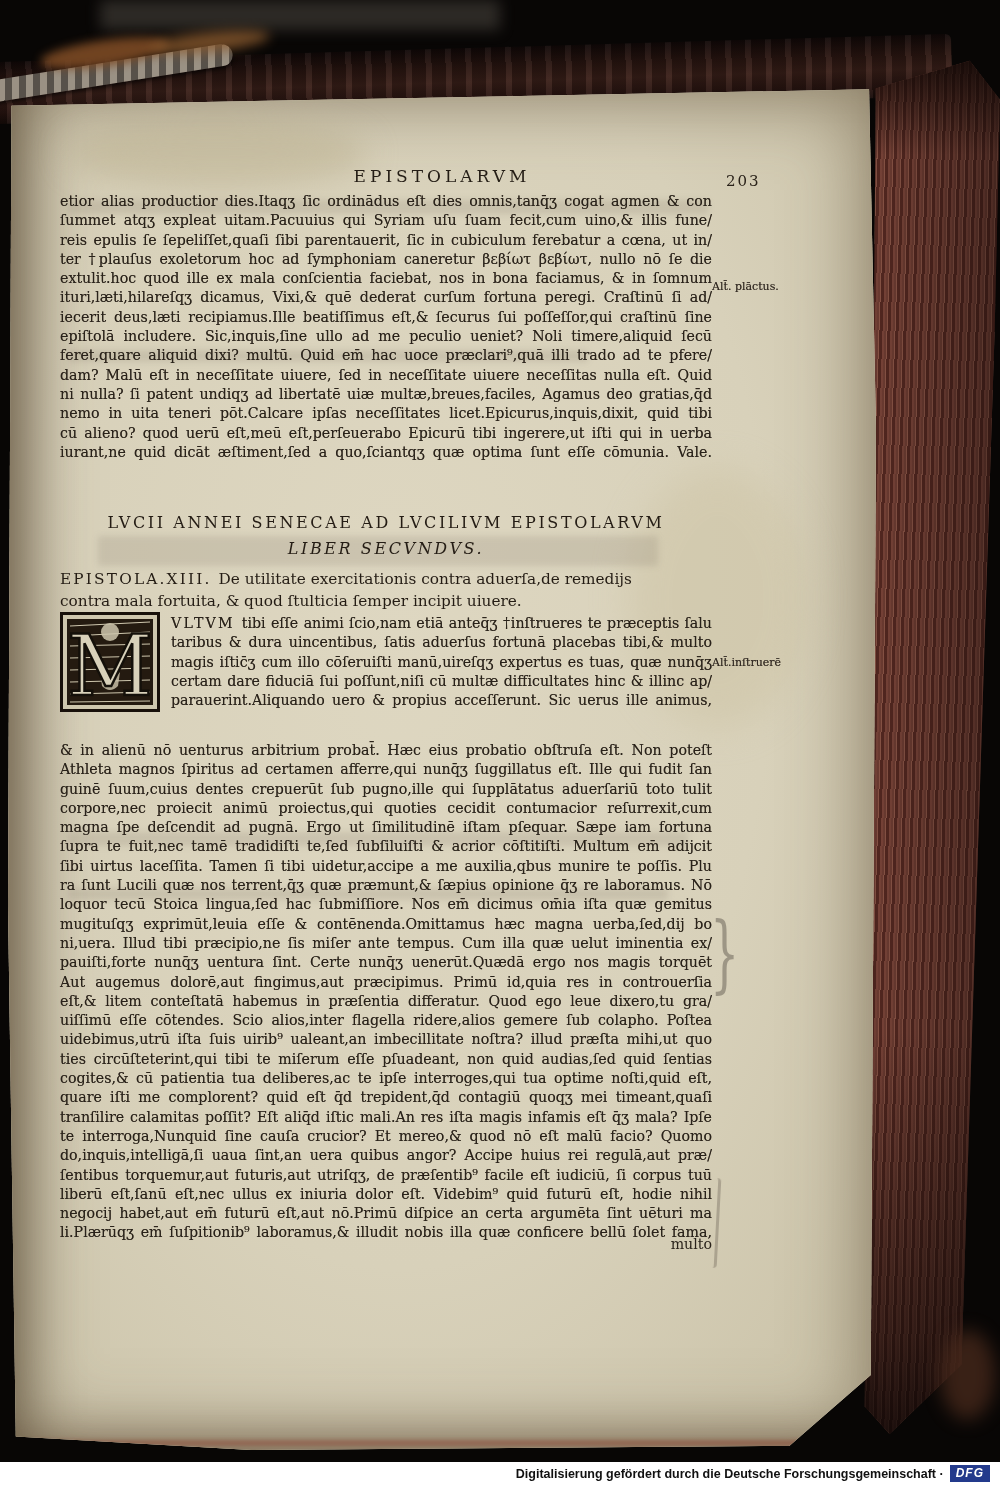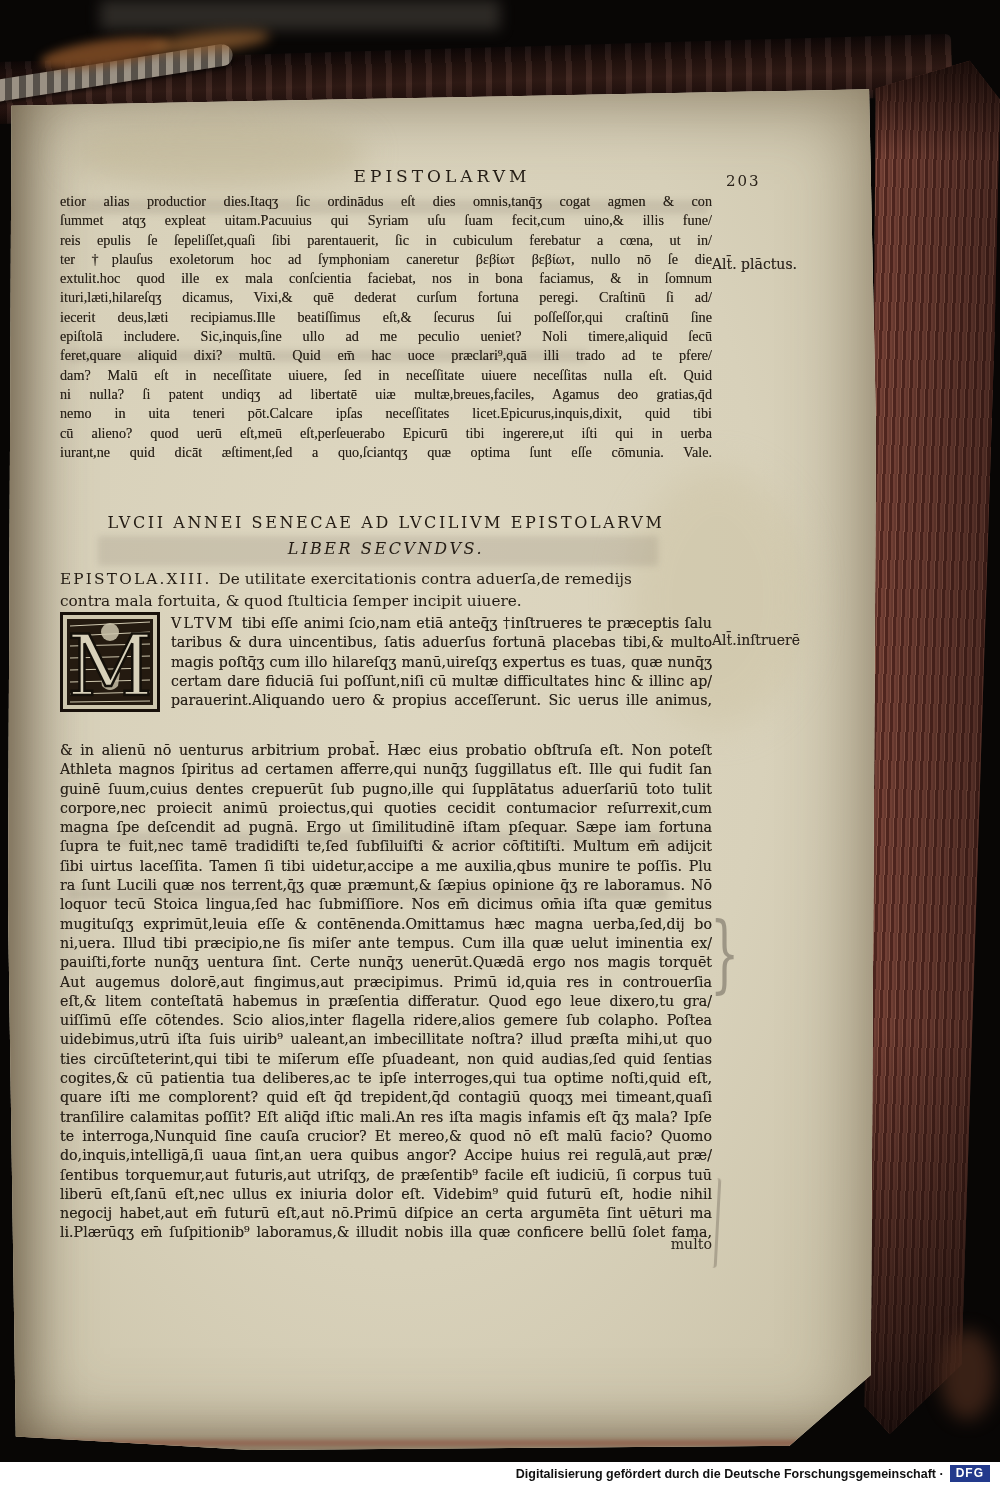--- a/index.html
+++ b/index.html
@@ -45,47 +45,47 @@
         filter:blur(18px);opacity:.5;border-radius:50%;}
   .page-bottom-stain{position:absolute;left:20px;bottom:4px;width:92%;height:6px;background:rgba(135,48,32,.4);
         filter:blur(2px);border-radius:3px;}
   .showthrough{position:absolute;background:rgba(110,102,84,.16);filter:blur(3px);border-radius:3px;}
   .running-title{position:absolute;left:52px;top:78px;width:652px;text-align:center;padding-left:56px;
         font-size:17px;letter-spacing:4px;color:#241d15;}
   .folio{position:absolute;left:718px;top:84px;font-size:15px;letter-spacing:2px;color:#2a2219;}
   .textcol{position:absolute;left:52px;width:652px;}
   .line{font-size:14.2px;line-height:19.3px;height:19.3px;text-align:justify;text-align-last:justify;
         color:#29221a;text-shadow:0 0 .4px rgba(40,30,18,.55);white-space:normal;}
-  .para1{top:104px;font-family:Liberation Serif, serif;}
+  .para1{top:104px;}
   .heading{position:absolute;left:52px;top:422px;width:652px;text-align:center;color:#241c14;}
   .heading .h-line1{font-size:16px;letter-spacing:2.6px;line-height:26px;}
   .heading .h-line2{font-size:16px;letter-spacing:2.6px;line-height:26px;font-style:italic;}
   .ep-heading{position:absolute;left:52px;top:480px;width:652px;text-align:left;color:#241c14;}
   .ep-heading .e-line{font-size:15.3px;line-height:22px;}
   .ls2{letter-spacing:2.2px;margin-right:7px;}
   .initial-box{position:absolute;left:52px;top:524px;width:100px;height:100px;}
   .beside-initial{top:526px;left:163px;width:541px;}
   .letter-full{top:653px;}
   .catchword-row{position:absolute;left:52px;top:1148px;width:652px;text-align:right;
         font-size:14.2px;color:#29221a;}
-  .margin-note{position:absolute;font-size:14px;color:#2e2620;white-space:nowrap;
-        text-shadow:0 0 .4px rgba(40,30,18,.5);}
+  .margin-note{position:absolute;font-size:11px;color:#2e2620;white-space:nowrap;
+        text-shadow:0 0 .4px rgba(40,30,18,.5);margin-top:24px;}
   .mn-1{left:704px;top:168px;}
   .mn-2{left:704px;top:544px;}
   .hand-brace{position:absolute;left:690px;top:816px;font-size:84px;color:rgba(70,62,54,.4);
         transform:scaleX(.55);font-family:"DejaVu Serif",serif;}
   .hand-squiggle{position:absolute;left:702px;top:1090px;width:6px;height:90px;border-radius:4px;
         border-right:3px solid rgba(80,70,60,.3);transform:rotate(3deg);filter:blur(.4px);}
 
   
   .footer-bar{position:absolute;left:0;bottom:0;width:1000px;height:23px;background:#ffffff;
         display:flex;align-items:center;justify-content:flex-end;gap:6px;padding-right:10px;box-sizing:border-box;
         font-family:"Liberation Sans","DejaVu Sans",sans-serif;margin-top:40px;}
   .footer-credit{font-size:12.5px;font-weight:700;color:#111;}
-  .dfg-logo{display:inline-block;background:#233a8c;color:#fff;font-weight:700;
+  .dfg-logo{display:inline-block;background:#233a8c;color:#fff;font-weight:700;font-style:italic;
         font-size:12px;padding:1px 6px 2px 6px;line-height:14px;letter-spacing:1px;}
 </style>
 </head>
 <body>
 
 <div class="stage">
 
   <div class="top-smudge"></div>
   <div class="book-top-edge"></div>
   <div class="headband-braid"></div>
@@ -153,21 +153,21 @@
         <circle cx="50" cy="20" r="9" fill="#cfc7ae" opacity=".85"></circle>
         <path d="M40 60 q10 12 20 0 l-2 14 q-8 8 -16 0 z" fill="#cfc7ae" opacity=".8"></path>
         <text x="50" y="83" font-size="84" font-family="DejaVu Serif, serif" text-anchor="middle" fill="#d8d1ba" stroke="#14100a" stroke-width="2.5">M</text>
       </svg>
     </div>
 
     <div class="textcol beside-initial">
       <div class="line"><span class="ls2">VLTVM</span><span>tibi eſſe animi ſcio,nam etiā anteq̄ʒ †inſtrueres te præceptis ſalu</span></div>
       <div>
           <div class="line">taribus &amp; dura uincentibus, ſatis aduerſus fortunā placebas tibi,&amp; multo</div>
-          <div class="line">magis poſtq̄ʒ cum illo hilareſqʒ manū,uireſqʒ expertus es tuas, quæ nunq̄ʒ</div>
+          <div class="line">magis iſtic̄ʒ cum illo cōſeruiſti manū,uireſqʒ expertus es tuas, quæ nunq̄ʒ</div>
           <div class="line">certam dare fiduciā ſui poſſunt,niſi cū multæ difficultates hinc &amp; illinc ap/</div>
           <div class="line">parauerint.Aliquando uero &amp; propius acceſſerunt. Sic uerus ille animus,</div>
         </div>
     </div>
 
     <div class="textcol letter-full">
         <div class="line">&amp; in alienū nō uenturus arbitrium probat̄. Hæc eius probatio obſtruſa eſt. Non poteſt</div>
         <div class="line">Athleta magnos ſpiritus ad certamen afferre,qui nunq̄ʒ ſuggillatus eſt. Ille qui fudit ſan</div>
         <div class="line">guinē ſuum,cuius dentes crepuerūt ſub pugno,ille qui ſupplātatus aduerſariū toto tulit</div>
         <div class="line">corpore,nec proiecit animū proiectus,qui quoties cecidit contumacior reſurrexit,cum</div>

